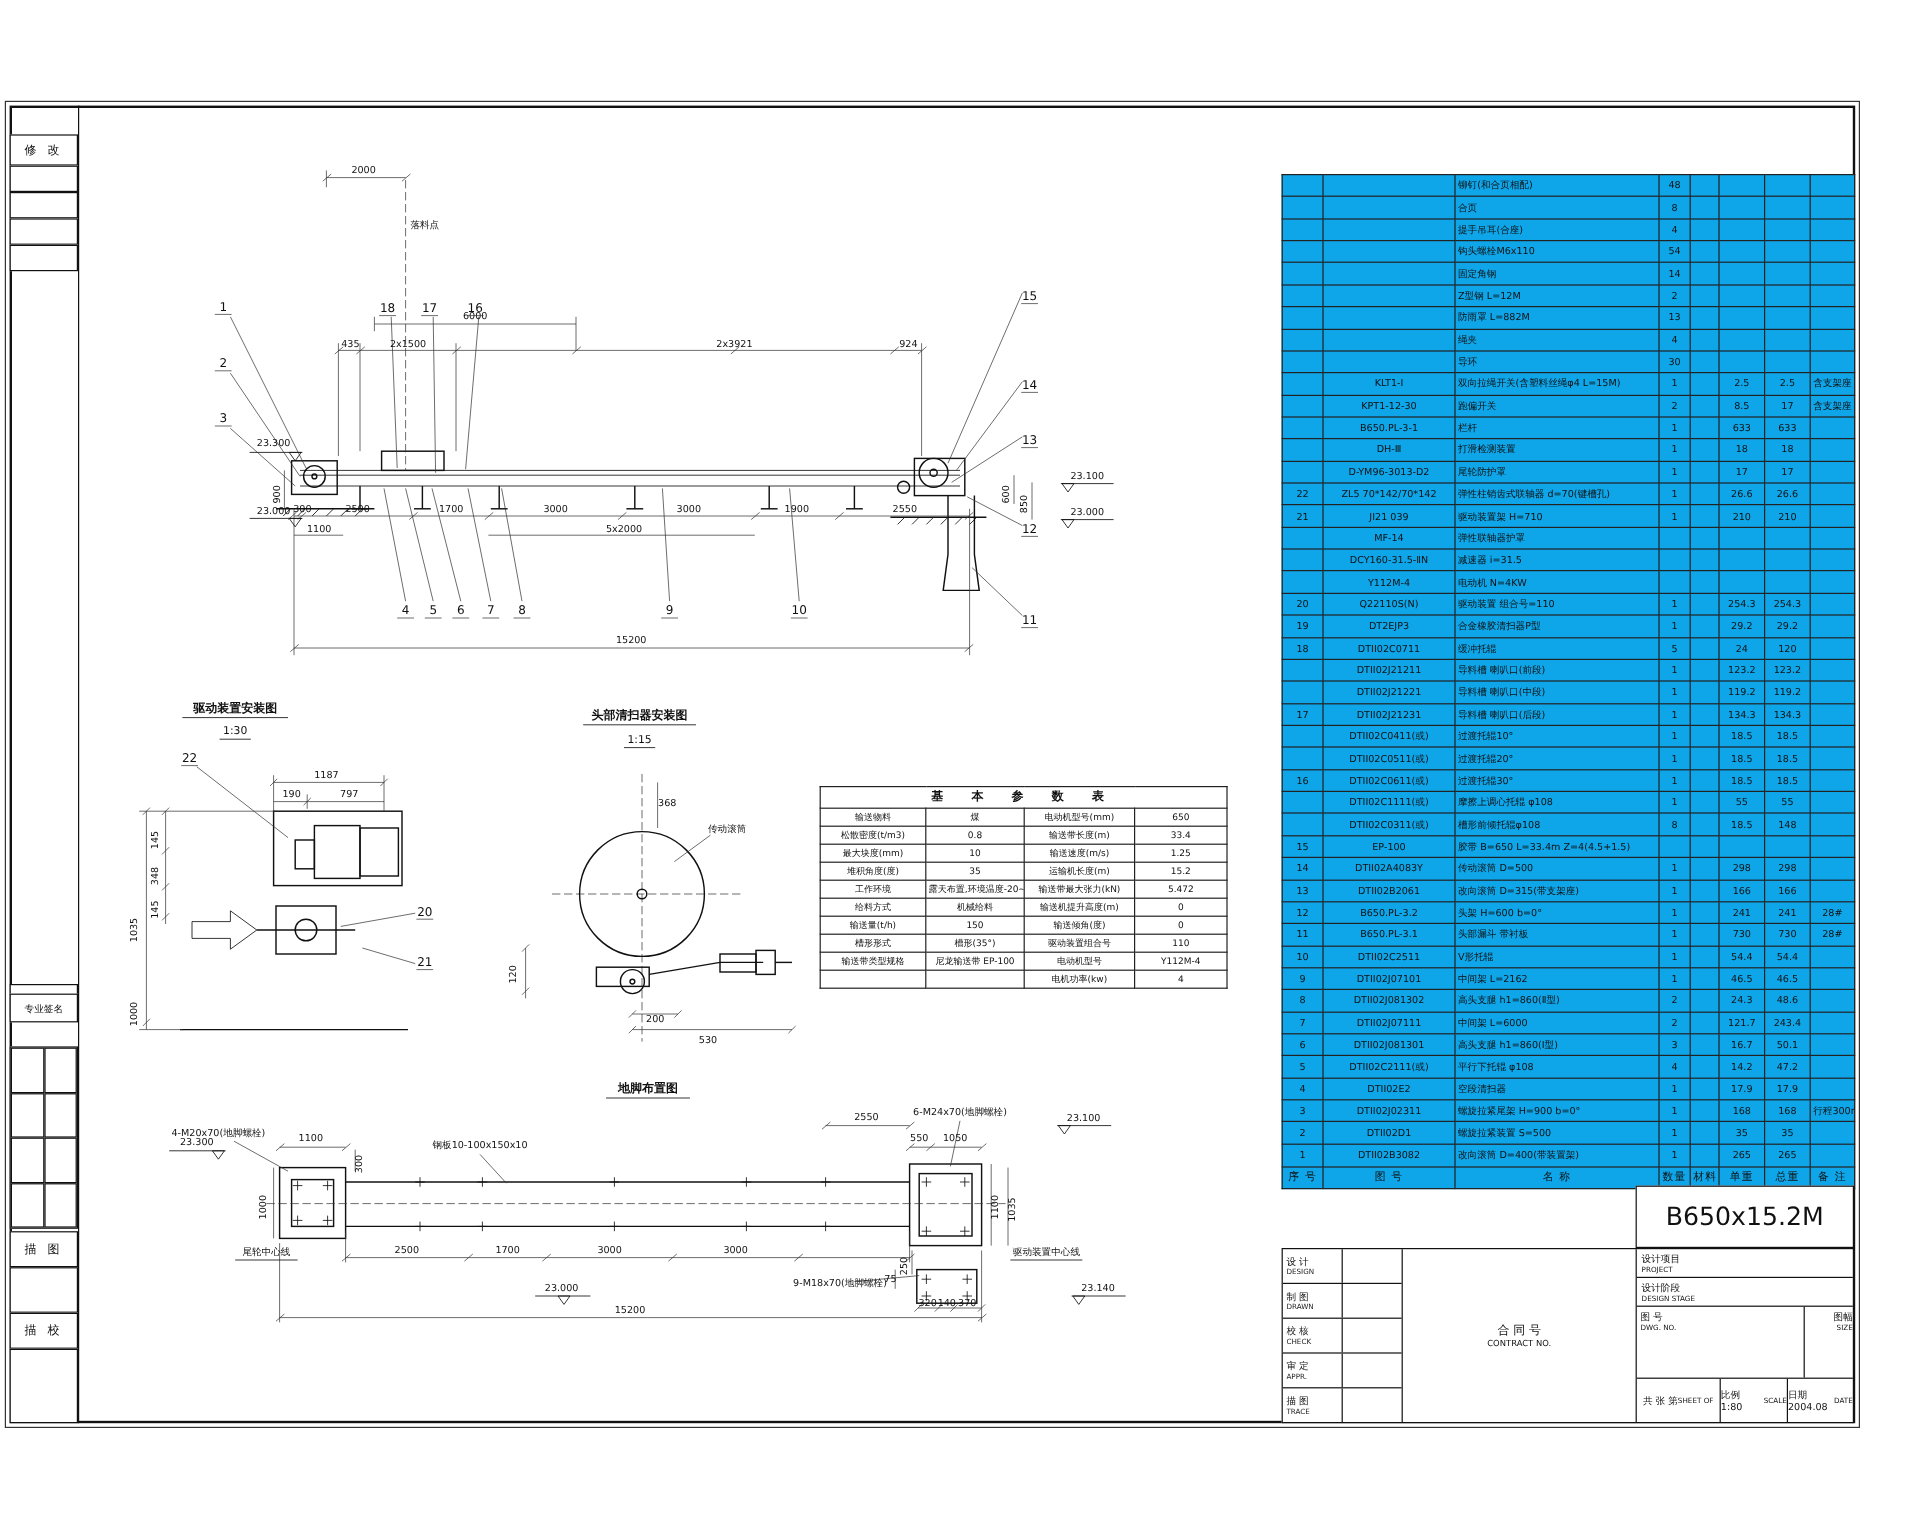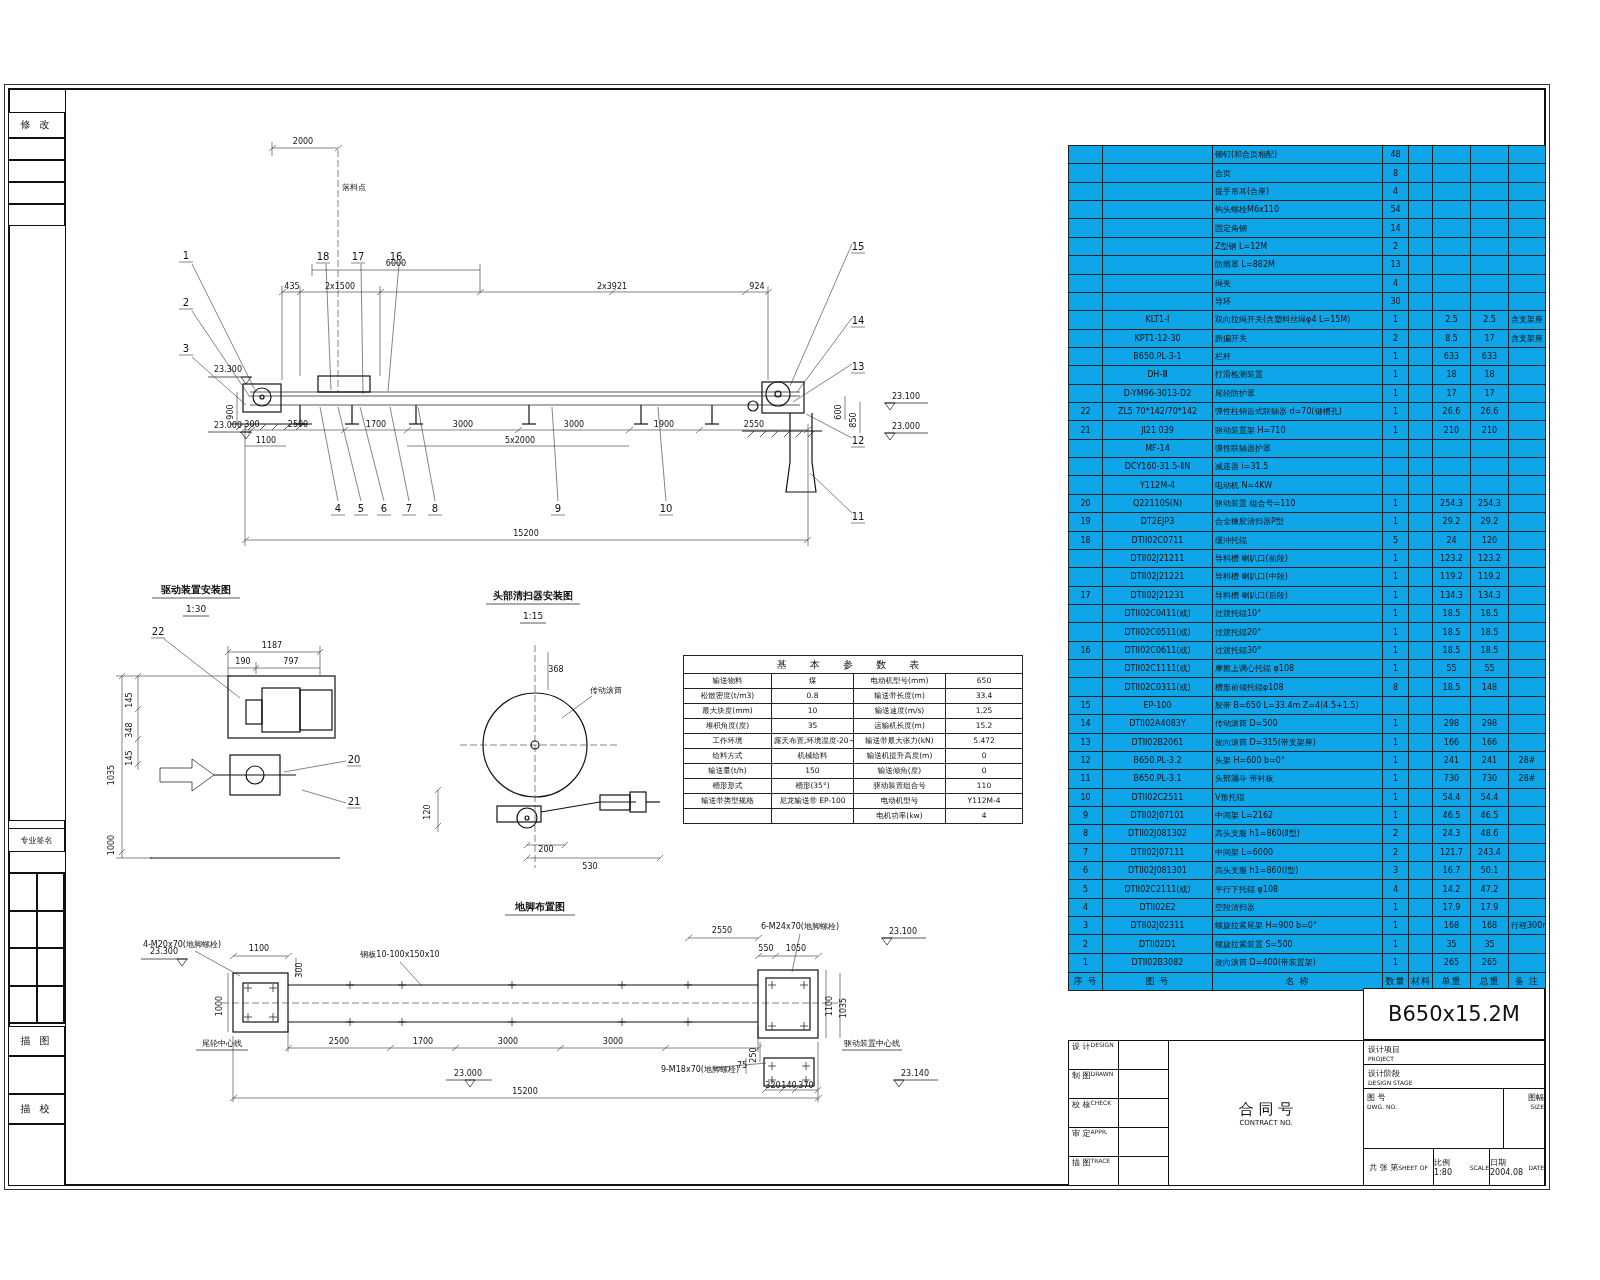--- a/index.html
+++ b/index.html
@@ -15,36 +15,36 @@
   
   .bom{position:absolute;left:1068px;top:145px;width:477px;height:846px;background:#0ea5e9}
   .bom table{width:100%;height:100%;border-collapse:collapse;table-layout:fixed}
   .bom td{border:1px solid #222;font-size:8px;line-height:9px;padding:0 2px;overflow:hidden;white-space:nowrap;height:17px;text-align:center}
   .bom td.nm{text-align:left}
   .bom td.hd{font-size:9px;letter-spacing:1px}
   
   .params{position:absolute;left:683px;top:655px;width:339px;height:168px;background:#fff}
   .params table{width:100%;height:100%;border-collapse:collapse;table-layout:fixed}
   .params td{border:1px solid #222;font-size:7.5px;line-height:8px;padding:0 2px;overflow:hidden;white-space:nowrap;text-align:center;height:15px}
-  .params td.ttl{font-size:10px;letter-spacing:10px;height:18px;font-weight:normal}
+  .params td.ttl{font-size:10px;letter-spacing:10px;height:18px;font-weight:bold}
   
   .model-box{position:absolute;left:1363px;top:988px;width:182px;height:52px;border:1.5px solid #111;display:flex;align-items:center;justify-content:center;font-size:21px;background:#fff}
   
   .tblock{position:absolute;left:1068px;top:1040px;width:477px;height:146px;border:1.5px solid #111;display:flex;background:#fff}
   .tb-left{width:100px;display:flex;flex-direction:column;border-right:1px solid #111}
   .tb-role{flex:1;display:flex;border-bottom:1px solid #111}
   .tb-role:last-child{border-bottom:none}
-  .tb-role .cell{width:50%;border-right:1px solid #111;display:flex;flex-direction:row;align-items:flex-start;padding-left:3px}
+  .tb-role .cell{width:50%;border-right:1px solid #111;display:flex;flex-direction:column;align-items:flex-start;justify-content:center;padding-left:3px}
   .tb-role .cell.sig{border-right:none}
   .tb-role .cn{font-size:8px}
   .tb-role .en{font-size:6px;color:#222}
   .tb-mid{width:195px;display:flex;flex-direction:column;border-right:1px solid #111}
   .tb-title{height:108px;display:flex;align-items:center;justify-content:center;font-size:17px;border-bottom:1px solid #111;letter-spacing:1px}
   .tb-contract{flex:1;display:flex;flex-direction:column;align-items:center;justify-content:center}
-  .tb-contract .cn{font-size:15px}.tb-contract .en{font-size:7px}
+  .tb-contract .cn{font-size:10px}.tb-contract .en{font-size:7px}
   .tb-right{flex:1;display:flex;flex-direction:column}
   .tb-r-row{height:24px;border-bottom:1px solid #111;display:flex;flex-direction:column;justify-content:center;padding-left:4px}
   .tb-r-row .cn{font-size:8px}.tb-r-row .en{font-size:6px}
   .tb-r-dwg{height:60px;border-bottom:1px solid #111;display:flex}
   .tb-r-dwg .main{flex:1;border-right:1px solid #111;display:flex;flex-direction:column;justify-content:flex-start;padding:3px}
   .tb-r-dwg .size{width:40px;display:flex;flex-direction:column;align-items:flex-end;justify-content:flex-start;padding-top:3px}
   .tb-r-dwg .cn{font-size:8px}.tb-r-dwg .en{font-size:6px}
   .tb-r-bottom{flex:1;display:flex}
   .tb-r-bottom .bcell{border-right:1px solid #111;display:flex;flex-direction:row;align-items:center;justify-content:center}
   .tb-r-bottom .bcell:last-child{border-right:none}

